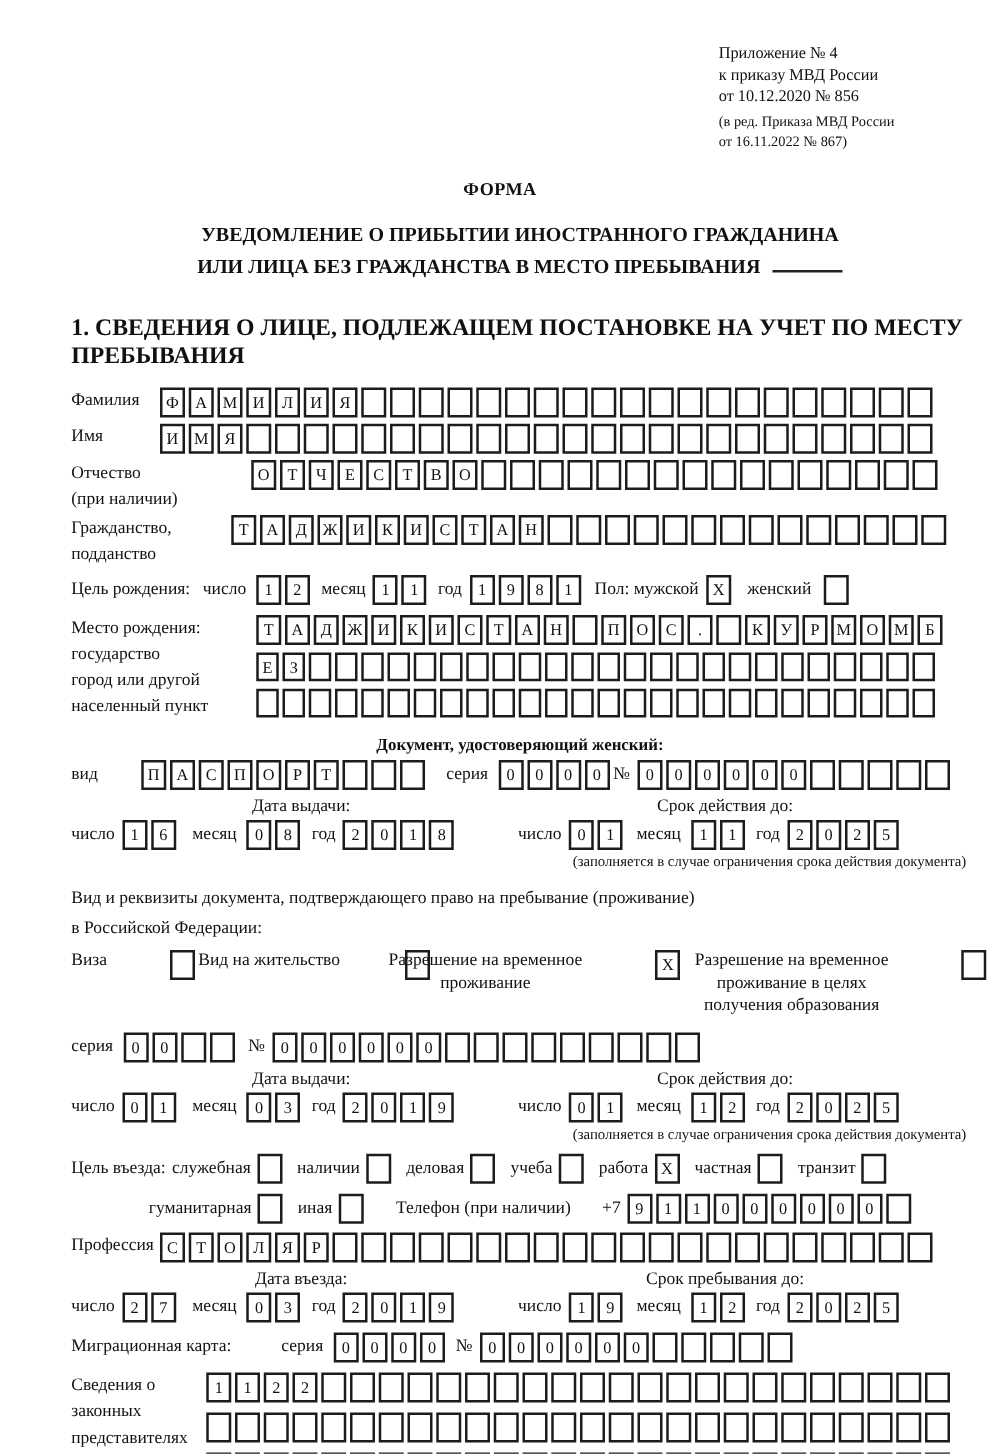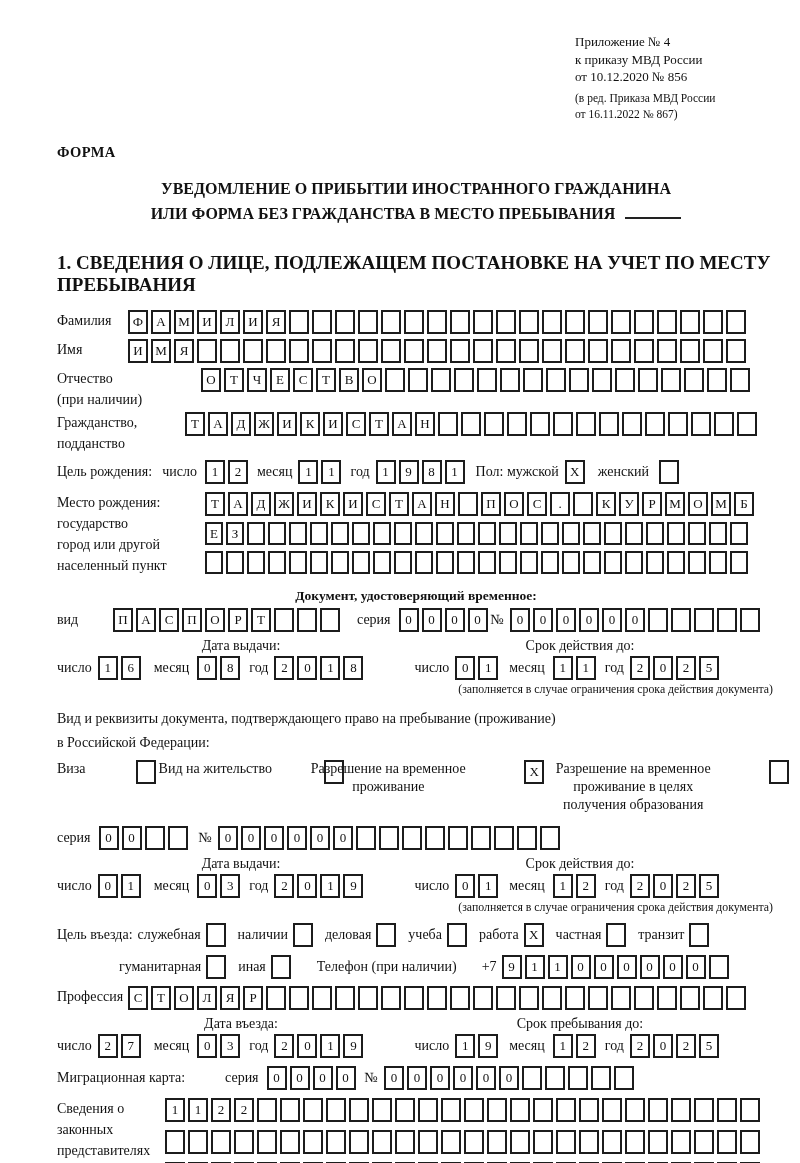--- a/index.html
+++ b/index.html
@@ -4,21 +4,21 @@
 <style>
   html,body{margin:0;padding:0;background:#fff;}
   body{
     width:800px;height:1163px;box-sizing:border-box;overflow:hidden;
     padding:33px 25px 0 57px;
     font-family:"Liberation Serif", serif;
     font-size:14px;color:#111;
   }
   .hdr{width:200px;margin-left:auto;font-size:13px;line-height:1.35;}
   .hdr .sub{font-size:11.5px;line-height:1.4;margin-top:4px;}
-  .forma{font-weight:bold;text-align:left;margin:22px 32px 0 0;font-size:14.5px;letter-spacing:.4px;}
+  .forma{font-weight:bold;text-align:center;margin:22px 32px 0 0;font-size:14.5px;letter-spacing:.4px;}
   .title{font-weight:bold;text-align:center;font-size:16px;line-height:1.55;margin:16px 0 0 0;}
   .blankline{display:inline-block;width:56px;border-bottom:2px solid #222;height:14px;margin-left:10px;}
   .sec{font-weight:bold;font-size:19px;margin-top:26px;margin-bottom:14px;}
   .row{display:flex;align-items:flex-start;margin-top:5px;}
   .lab{flex:0 0 auto;line-height:1.5;}
   .w70{width:71px;}
   .w144{width:144px;}
   .w128{width:128px;}
   .w148{width:148px;}
   .w56{width:56px;}
@@ -62,21 +62,21 @@
   <div class="sub">
     <div>(в ред. Приказа МВД России</div>
     <div>от 16.11.2022 № 867)</div>
   </div>
 </div>
 
 <div class="forma">ФОРМА</div>
 
 <div class="title">
   <div>УВЕДОМЛЕНИЕ О ПРИБЫТИИ ИНОСТРАННОГО ГРАЖДАНИНА</div>
-  <div><span>ИЛИ ФОРМА БЕЗ ГРАЖДАНСТВА В МЕСТО ПРЕБЫВАНИЯ</span><span class="blankline"></span></div>
+  <div><span>ИЛИ ЛИЦА БЕЗ ГРАЖДАНСТВА В МЕСТО ПРЕБЫВАНИЯ</span><span class="blankline"></span></div>
 </div>
 
 <div class="sec">1. СВЕДЕНИЯ О ЛИЦЕ, ПОДЛЕЖАЩЕМ ПОСТАНОВКЕ НА УЧЕТ ПО МЕСТУ ПРЕБЫВАНИЯ</div>
 
 <div class="row">
   <span class="lab w70">Фамилия</span>
   <span class="cells">
       <span class="cell">Ф</span>
       <span class="cell">А</span>
       <span class="cell">М</span>
@@ -322,21 +322,21 @@
         <span class="cell"></span>
         <span class="cell"></span>
         <span class="cell"></span>
         <span class="cell"></span>
         <span class="cell"></span>
         <span class="cell"></span>
       </div>
   </div>
 </div>
 
-<div class="center-bold">Документ, удостоверяющий временное:</div>
+<div class="center-bold">Документ, удостоверяющий женский:</div>
 
 <div class="inline">
   <span class="t w56">вид</span>
   <span class="cells">
       <span class="cell">П</span>
       <span class="cell">А</span>
       <span class="cell">С</span>
       <span class="cell">П</span>
       <span class="cell">О</span>
       <span class="cell">Р</span>

